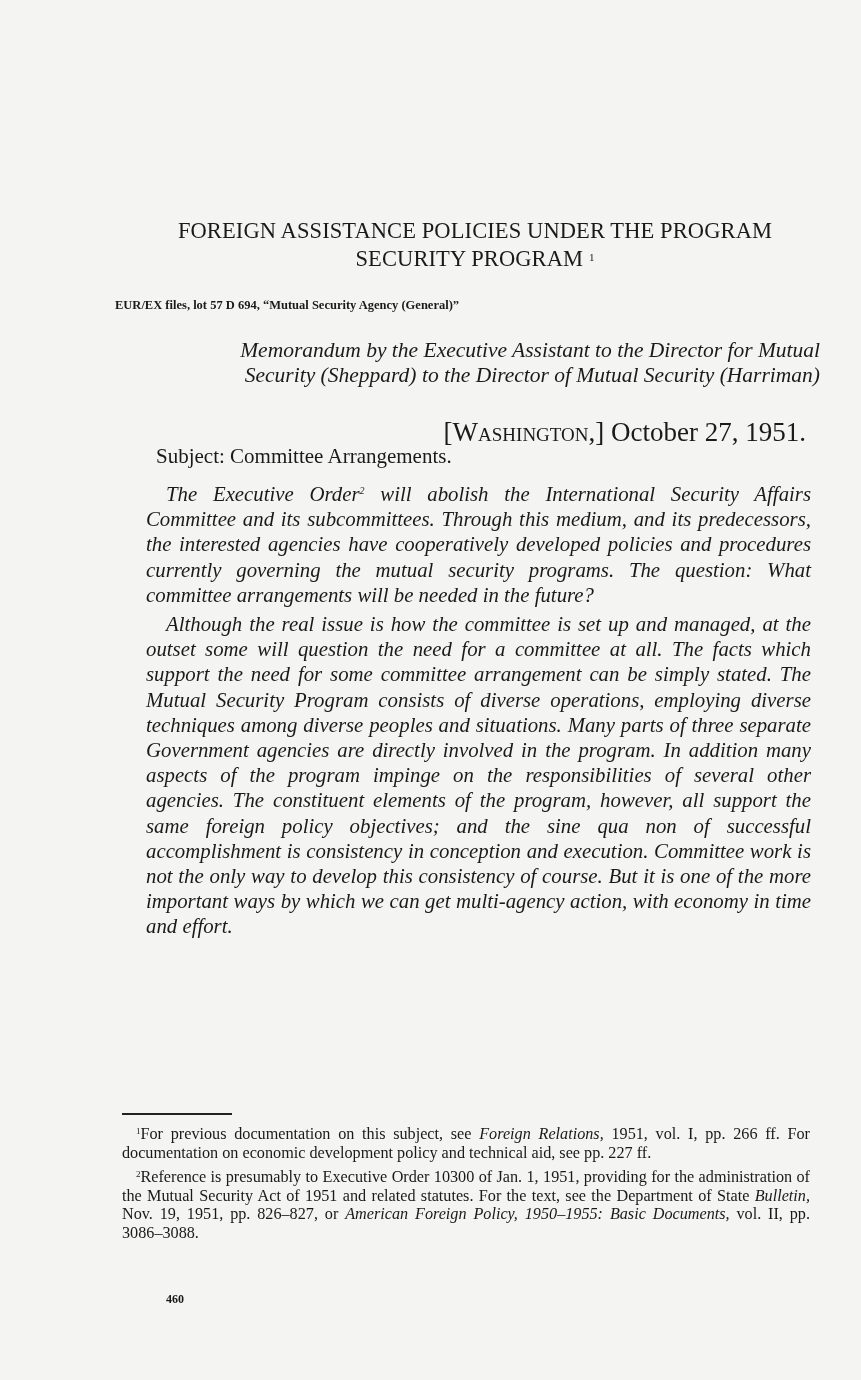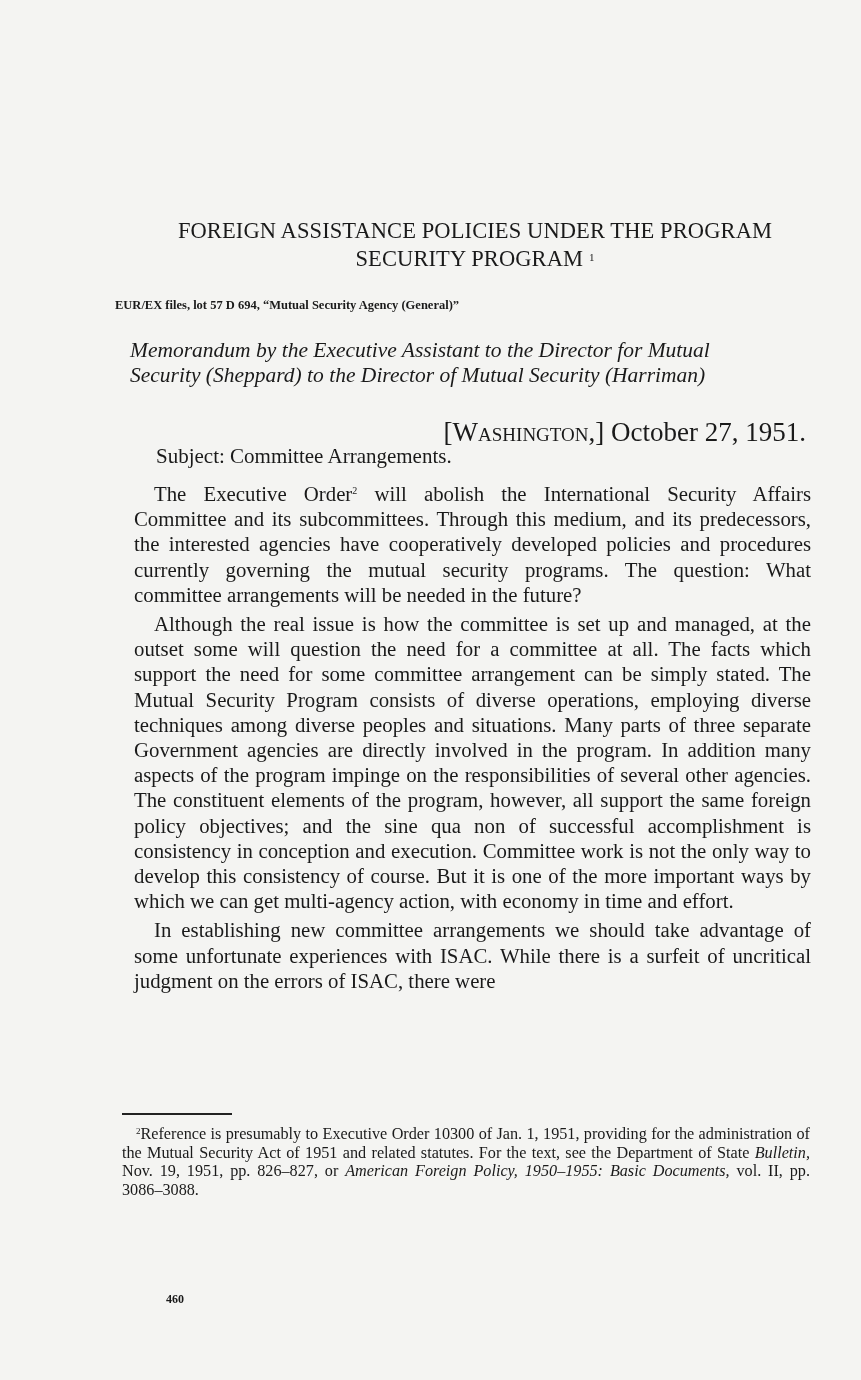--- a/index.html
+++ b/index.html
@@ -9,35 +9,35 @@
   }
   .title {
     position: absolute; left: 130px; top: 218px; width: 690px; text-align: center;
     font-size: 22.5px; line-height: 26px; letter-spacing: 0.1px;
   }
   .title sup { font-size: 11px; vertical-align: 5px; }
   .source {
     position: absolute; left: 115px; top: 298px; font-size: 12.5px; font-weight: bold;
   }
   .memo {
-    position: absolute; left: 130px; top: 338px; width: 690px; text-align: left;
+    position: absolute; left: 130px; top: 338px; width: 690px; text-align: right;
     font-style: italic; font-size: 21.5px; line-height: 25px;
   }
   .dateline {
     position: absolute; right: 55px; top: 417px; font-size: 27px; font-family: Liberation Serif, serif;
   }
   .sc { font-variant: small-caps; }
   .subject {
     position: absolute; left: 131px; top: 444px; font-size: 21px; margin-left: 25px;
   }
   .body {
     position: absolute; left: 130px; top: 478px; width: 681px;
     font-size: 20.8px; line-height: 25.2px; text-align: justify;
   }
-  .body p { margin: 0 0 4px 4px; text-indent: 20px; }
+  .body p { margin: 0 0 4px 16px; text-indent: 20px; font-style: italic; }
   .body sup { font-size: 10px; vertical-align: 7px; }
   .rule {
     position: absolute; left: 122px; top: 1113px; width: 110px; height: 2px; background: #222;
   }
   .footnotes {
     position: absolute; left: 122px; top: 1122px; width: 688px;
     font-size: 16.2px; line-height: 18.6px; text-align: justify;
   }
   .footnotes p { margin: 0 0 3px 0; text-indent: 14px; }
   .footnotes sup { font-size: 9px; vertical-align: 5px; }
@@ -64,22 +64,22 @@
 <div class="dateline">
   <span class="sc">[Washington,]</span>
   <span>October 27, 1951.</span>
 </div>
 
 <div class="subject">Subject: Committee Arrangements.</div>
 
 <div class="body">
   <p><span>The Executive Order</span><sup>2</sup><span> will abolish the International Security Affairs Committee and its subcommittees. Through this medium, and its predecessors, the interested agencies have cooperatively developed policies and procedures currently governing the mutual security programs. The question: What committee arrangements will be needed in the future?</span></p>
   <p>Although the real issue is how the committee is set up and managed, at the outset some will question the need for a committee at all. The facts which support the need for some committee arrangement can be simply stated. The Mutual Security Program consists of diverse operations, employing diverse techniques among diverse peoples and situations. Many parts of three separate Government agencies are directly involved in the program. In addition many aspects of the program impinge on the responsibilities of several other agencies. The constituent elements of the program, however, all support the same foreign policy objectives; and the sine qua non of successful accomplishment is consistency in conception and execution. Committee work is not the only way to develop this consistency of course. But it is one of the more important ways by which we can get multi-agency action, with economy in time and effort.</p>
-  <p>In establishing new committee arrangements we should take advantage of some unfortunate experiences with ISAC. While there is a surfeit of uncritical judgment on the errors of ISAC, there were</p>
 </div>
 
 <div class="rule"></div>
 
 <div class="footnotes">
+  <p><sup>1</sup><span>For previous documentation on this subject, see </span><i>Foreign Relations,</i><span> 1951, vol. I, pp. 266 ff. For documentation on economic development policy and technical aid, see pp. 227 ff.</span></p>
   <p><sup>2</sup><span>Reference is presumably to Executive Order 10300 of Jan. 1, 1951, providing for the administration of the Mutual Security Act of 1951 and related statutes. For the text, see the Department of State </span><i>Bulletin,</i><span> Nov. 19, 1951, pp. 826–827, or </span><i>American Foreign Policy, 1950–1955: Basic Documents,</i><span> vol. II, pp. 3086–3088.</span></p>
 </div>
 
 <div class="pagenum">460</div>
 
 </body></html>

